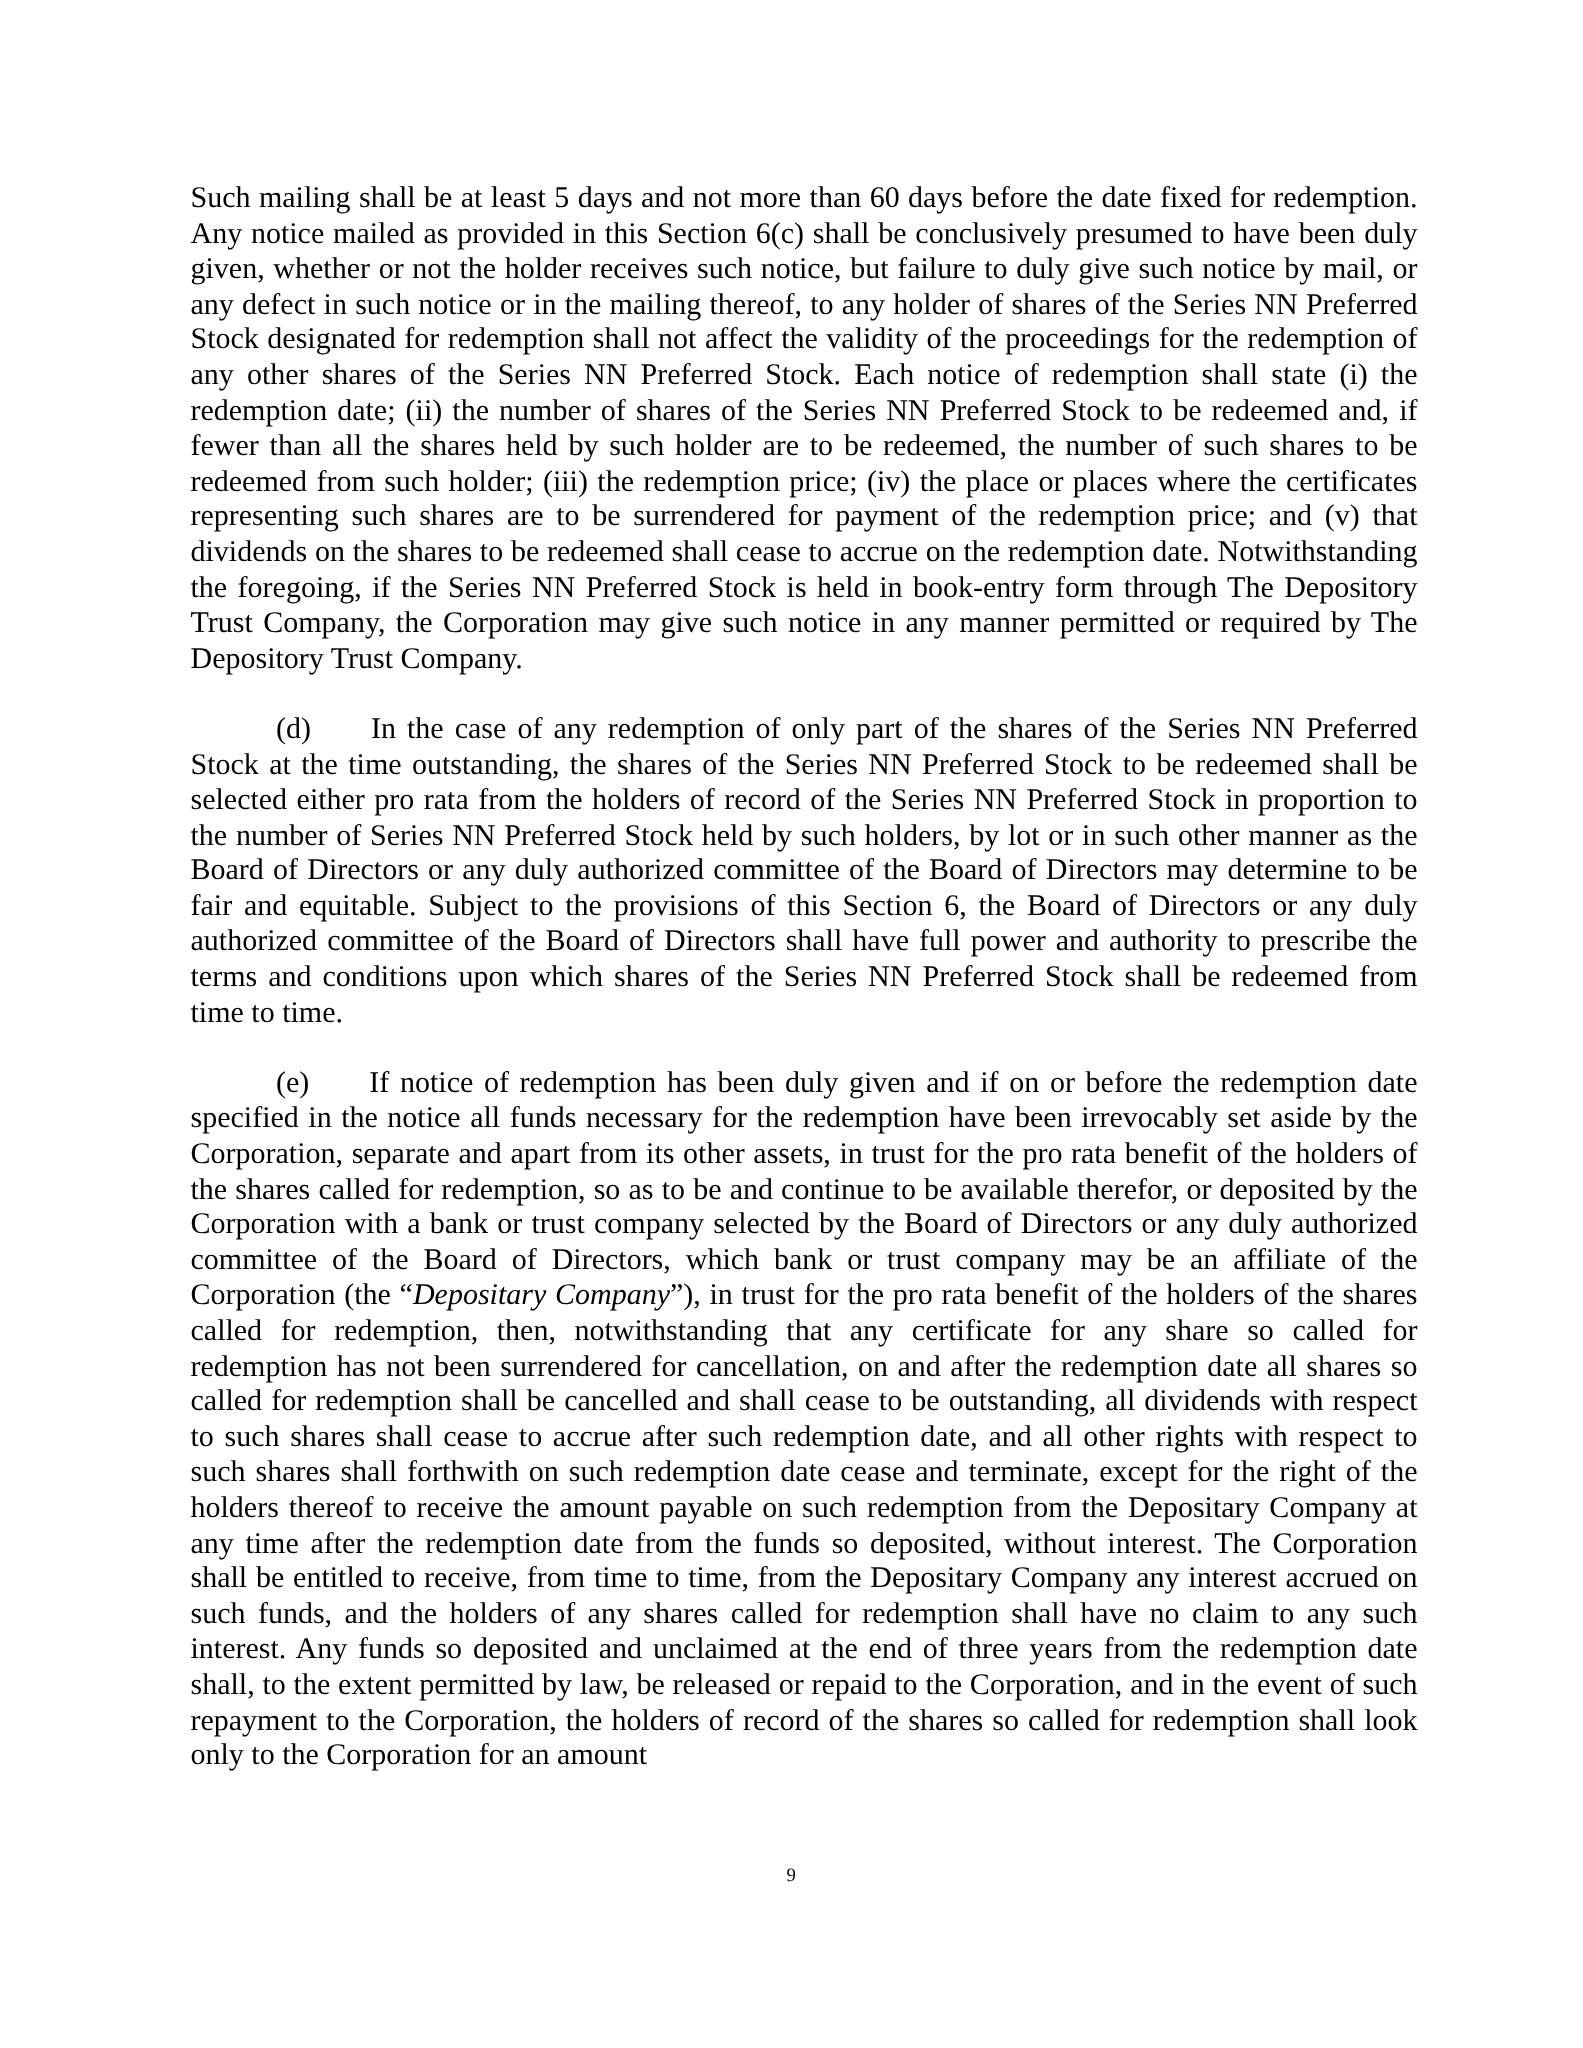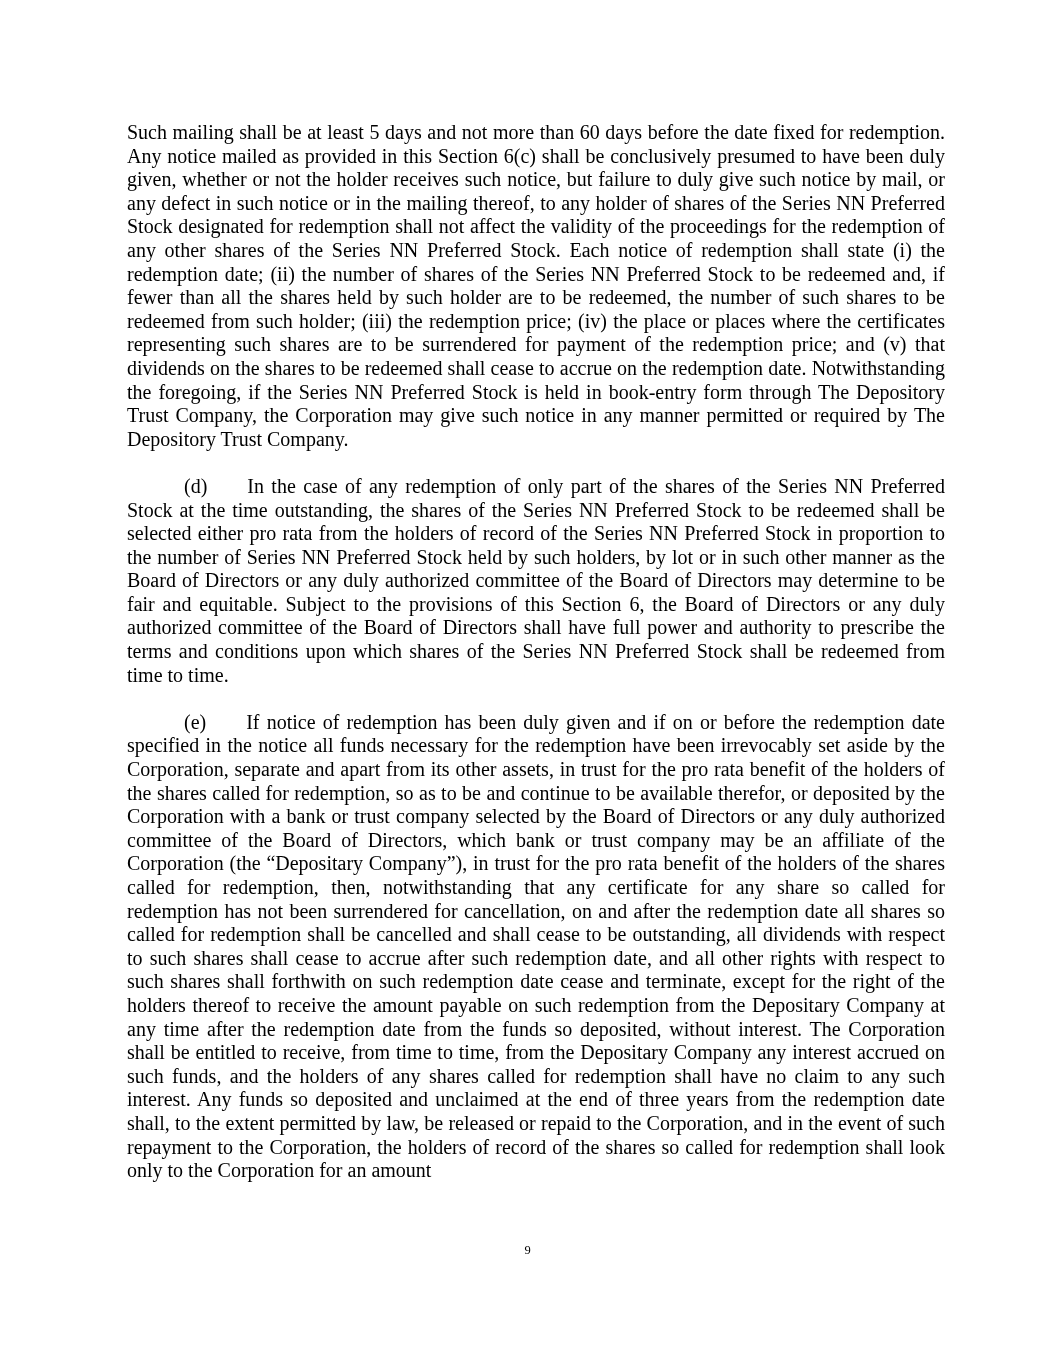--- a/index.html
+++ b/index.html
@@ -29,20 +29,21 @@
     margin: 0 0 23.6px 0;
     padding: 0;
   }
   p.para.indented {
     text-indent: 57px;
   }
   .para-label {
     margin-right: 40px;
   }
   .run-italic {
+    font-style: italic;
   }
   .page-number {
     position: absolute;
     top: 1243px;
     left: 0;
     width: 100%;
     text-align: center;
     font-size: 12.5px;
     font-family: "Liberation Serif", serif;
     color: #000000;

